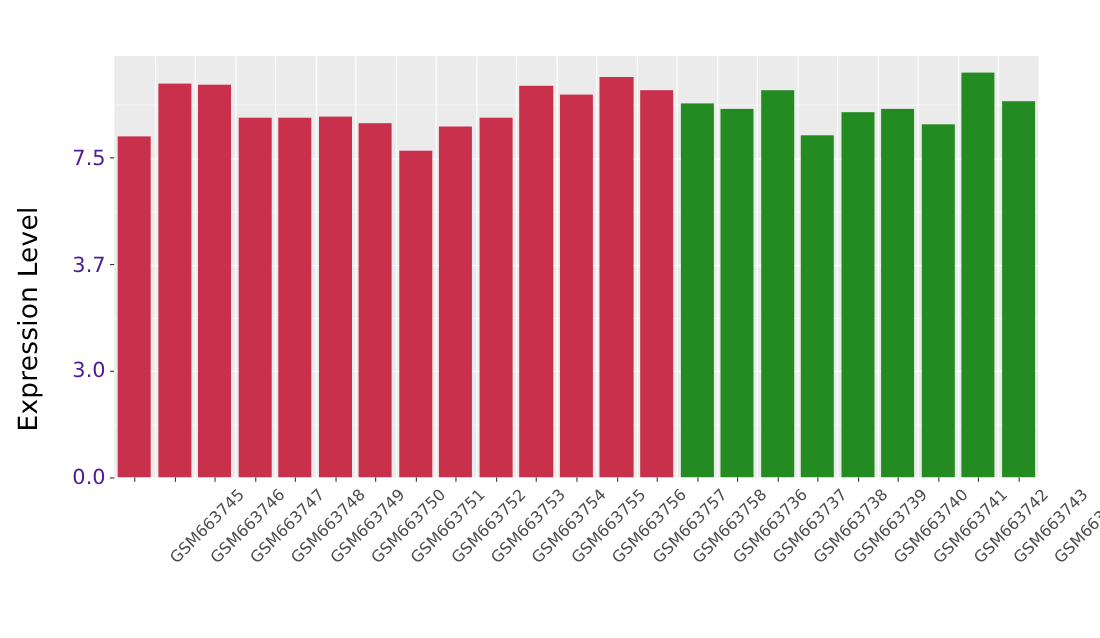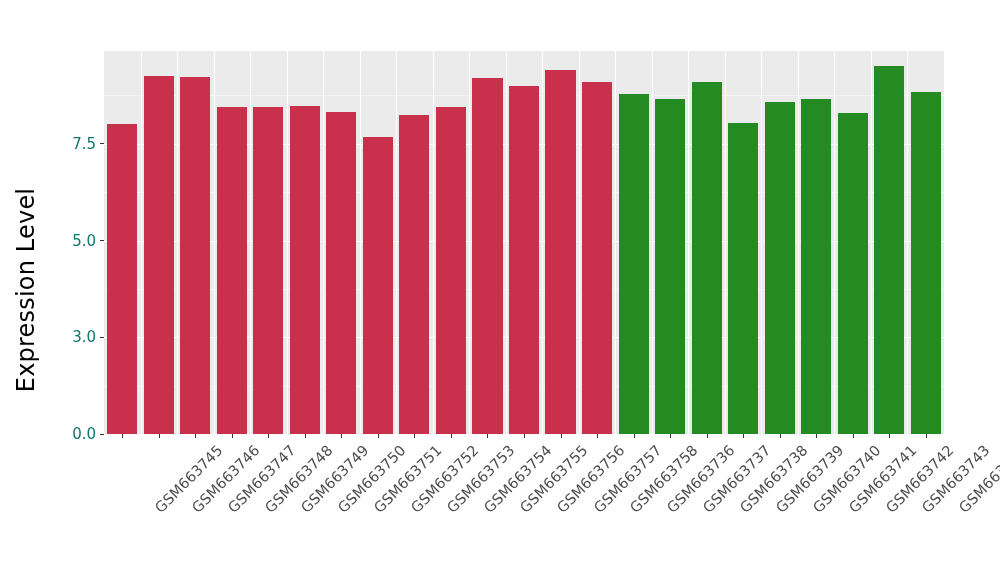--- a/index.html
+++ b/index.html
@@ -50,22 +50,22 @@
   }
   .y-tick {
     position: absolute;
     right: 0px;
     height: 0px;
     display: flex;
     align-items: center;
     justify-content: flex-end;
   }
   .y-tick .y-tick-label {
-    font-size: 15px;
-    color: #0f766e;
+    font-size: 19px;
+    color: #4c1d95;
     white-space: nowrap;
     padding-right: 4px;
   }
   .y-tick .y-tick-mark {
     display: block;
     width: 4px;
     height: 1px;
     background: #333333;
   }
 
@@ -142,21 +142,21 @@
   <div id="y-axis">
       <div class="y-tick" style="top: 383px;">
         <span class="y-tick-label">0.0</span>
         <span class="y-tick-mark"></span>
       </div>
       <div class="y-tick" style="top: 286.283px;">
         <span class="y-tick-label">3.0</span>
         <span class="y-tick-mark"></span>
       </div>
       <div class="y-tick" style="top: 189.566px;">
-        <span class="y-tick-label">5.0</span>
+        <span class="y-tick-label">3.7</span>
         <span class="y-tick-mark"></span>
       </div>
       <div class="y-tick" style="top: 92.8485px;">
         <span class="y-tick-label">7.5</span>
         <span class="y-tick-mark"></span>
       </div>
     </div>
 
   <div id="panel">
       <div class="grid-major-y" style="top: 286.283px;"></div>

